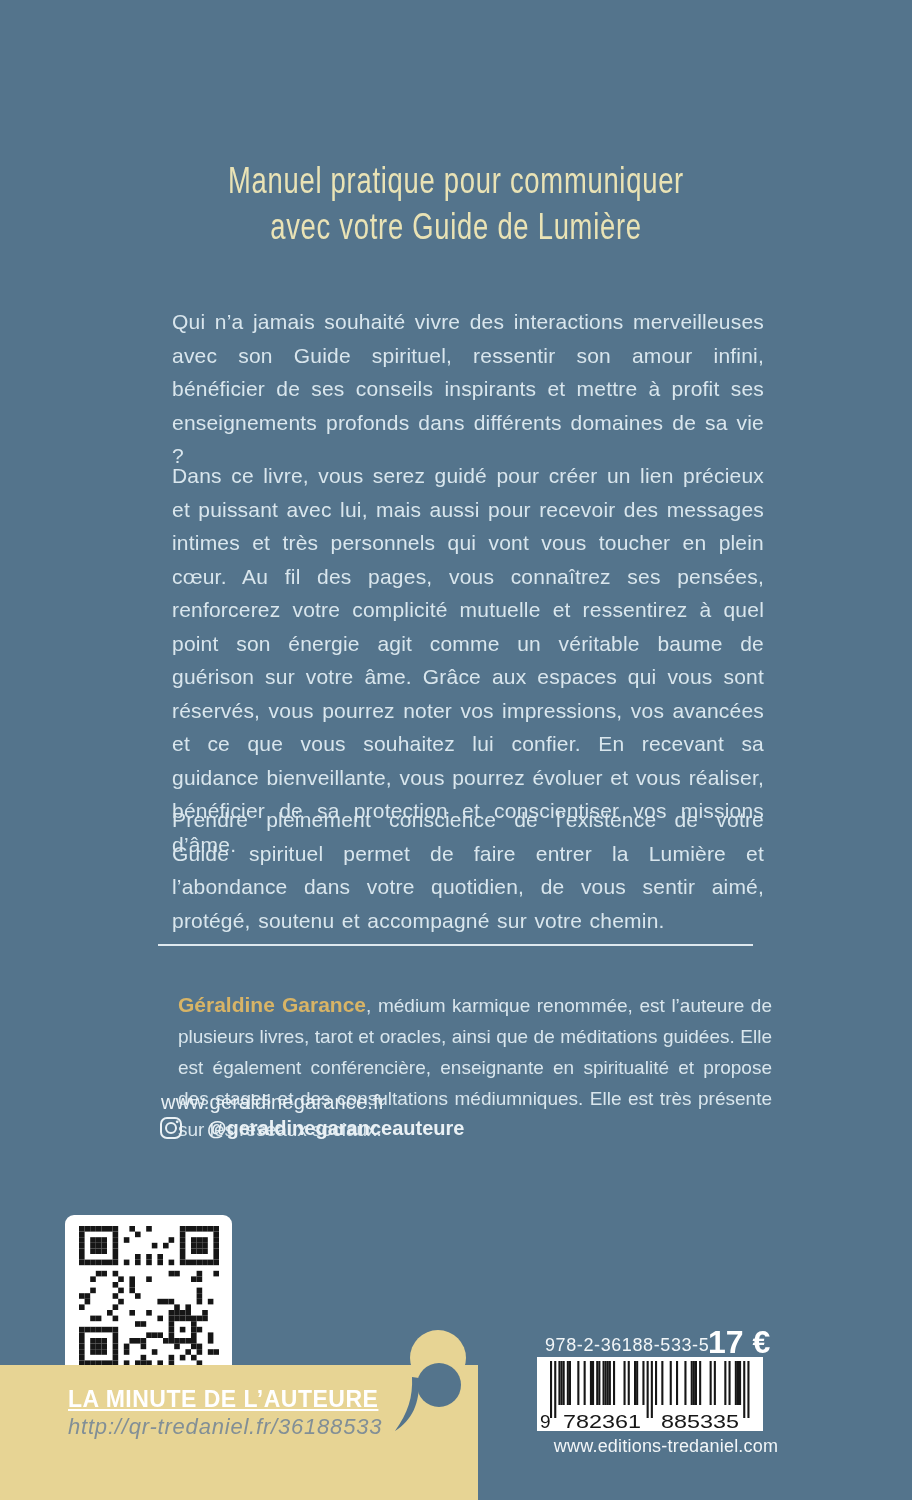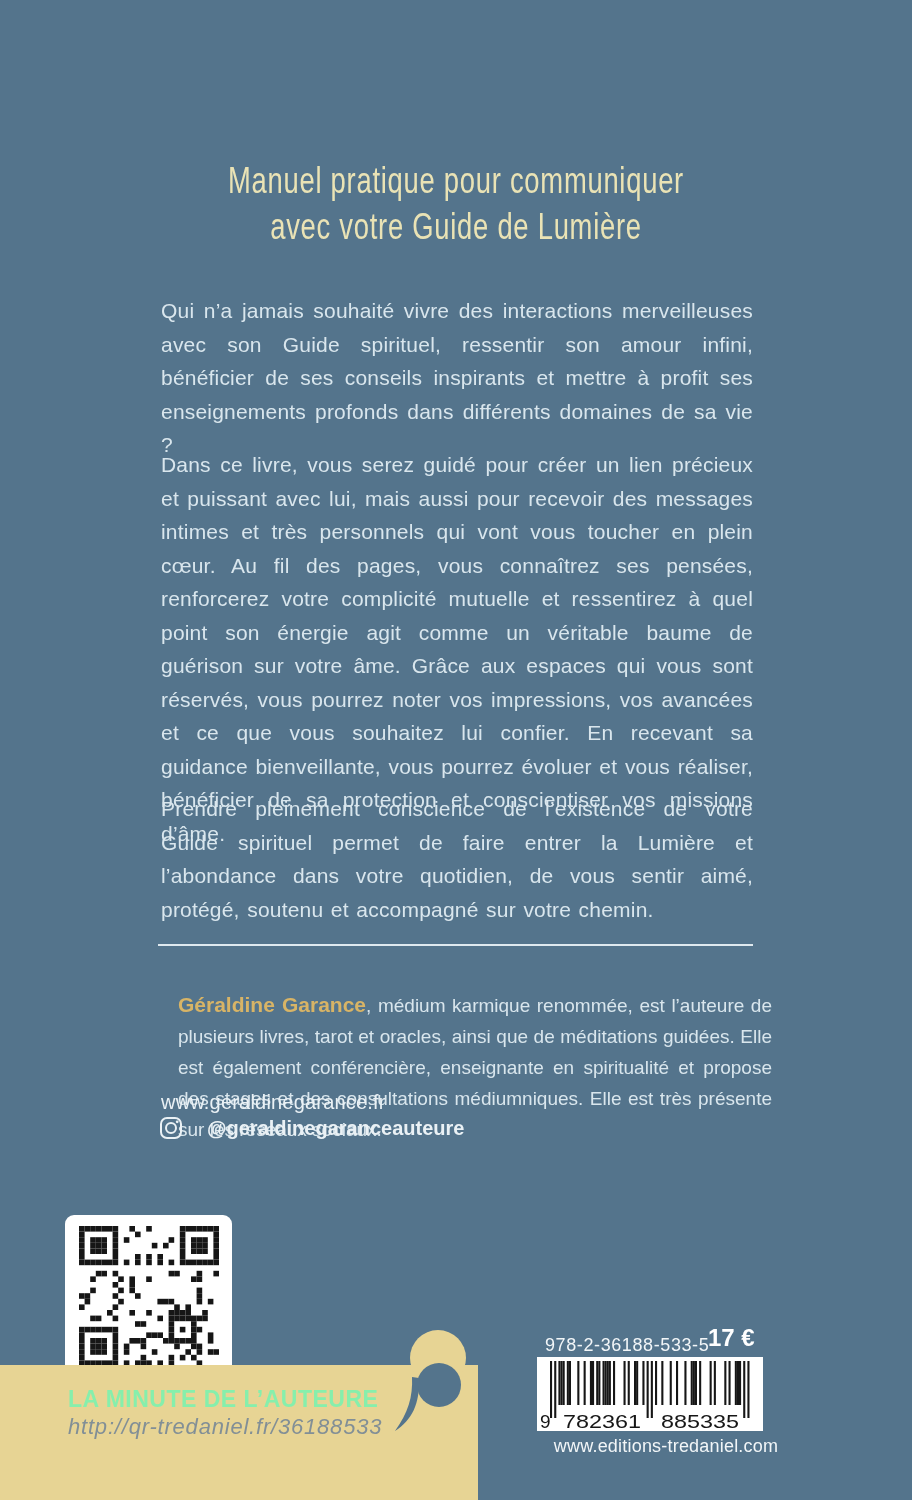--- a/index.html
+++ b/index.html
@@ -18,21 +18,21 @@
     letter-spacing:1px;
     transform:scaleX(0.74);
     transform-origin:50% 0;
   }
   .para{
     position:absolute;left:161px;width:592px;
     color:#d9e6ed;
     font-size:21px;line-height:33.5px;
     text-align:justify;
     letter-spacing:0.2px;word-spacing:1.5px;
-    margin:0;
+    margin:11px;
   }
   .p1{top:294px}
   .p2{top:448px}
   .p3{top:792px}
   .divider{
     position:absolute;left:158px;top:944px;width:595px;height:2px;
     background:#dfe9ef;border:none;margin:0;
   }
   .bio{
     position:absolute;left:161px;top:972px;width:594px;
@@ -59,33 +59,33 @@
   }
   .band{
     position:absolute;left:0;top:1365px;width:478px;height:135px;
     background:#e7d494;
   }
   .comma-svg{
     position:absolute;left:392px;top:1322px;width:84px;height:115px;
   }
   .minute-title{
     position:absolute;left:68px;top:1386px;
-    color:#86efac;font-size:23px;font-weight:bold;letter-spacing:0.5px;
+    color:#ffffff;font-size:23px;font-weight:bold;letter-spacing:0.5px;text-decoration:underline;
   }
   .minute-url{
     position:absolute;left:68px;top:1414px;
     color:#828f96;font-size:22px;letter-spacing:0.8px;font-weight:400;font-style:italic;
   }
   .isbn{
     position:absolute;left:545px;top:1335px;
     color:#f2f6f8;font-size:18px;letter-spacing:0.6px;
   }
   .price{
     position:absolute;left:708px;top:1324px;
-    color:#ffffff;font-size:24px;font-weight:bold;
+    color:#ffffff;font-size:32px;font-weight:bold;
   }
   .barcode-box{
     position:absolute;left:537px;top:1357px;width:226px;height:74px;
     background:#ffffff;
   }
   .publisher{
     position:absolute;left:530px;top:1436px;width:240px;
     text-align:center;
     color:#f2f6f8;font-size:18px;font-weight:500;letter-spacing:0.2px;margin-left:16px;
   }

